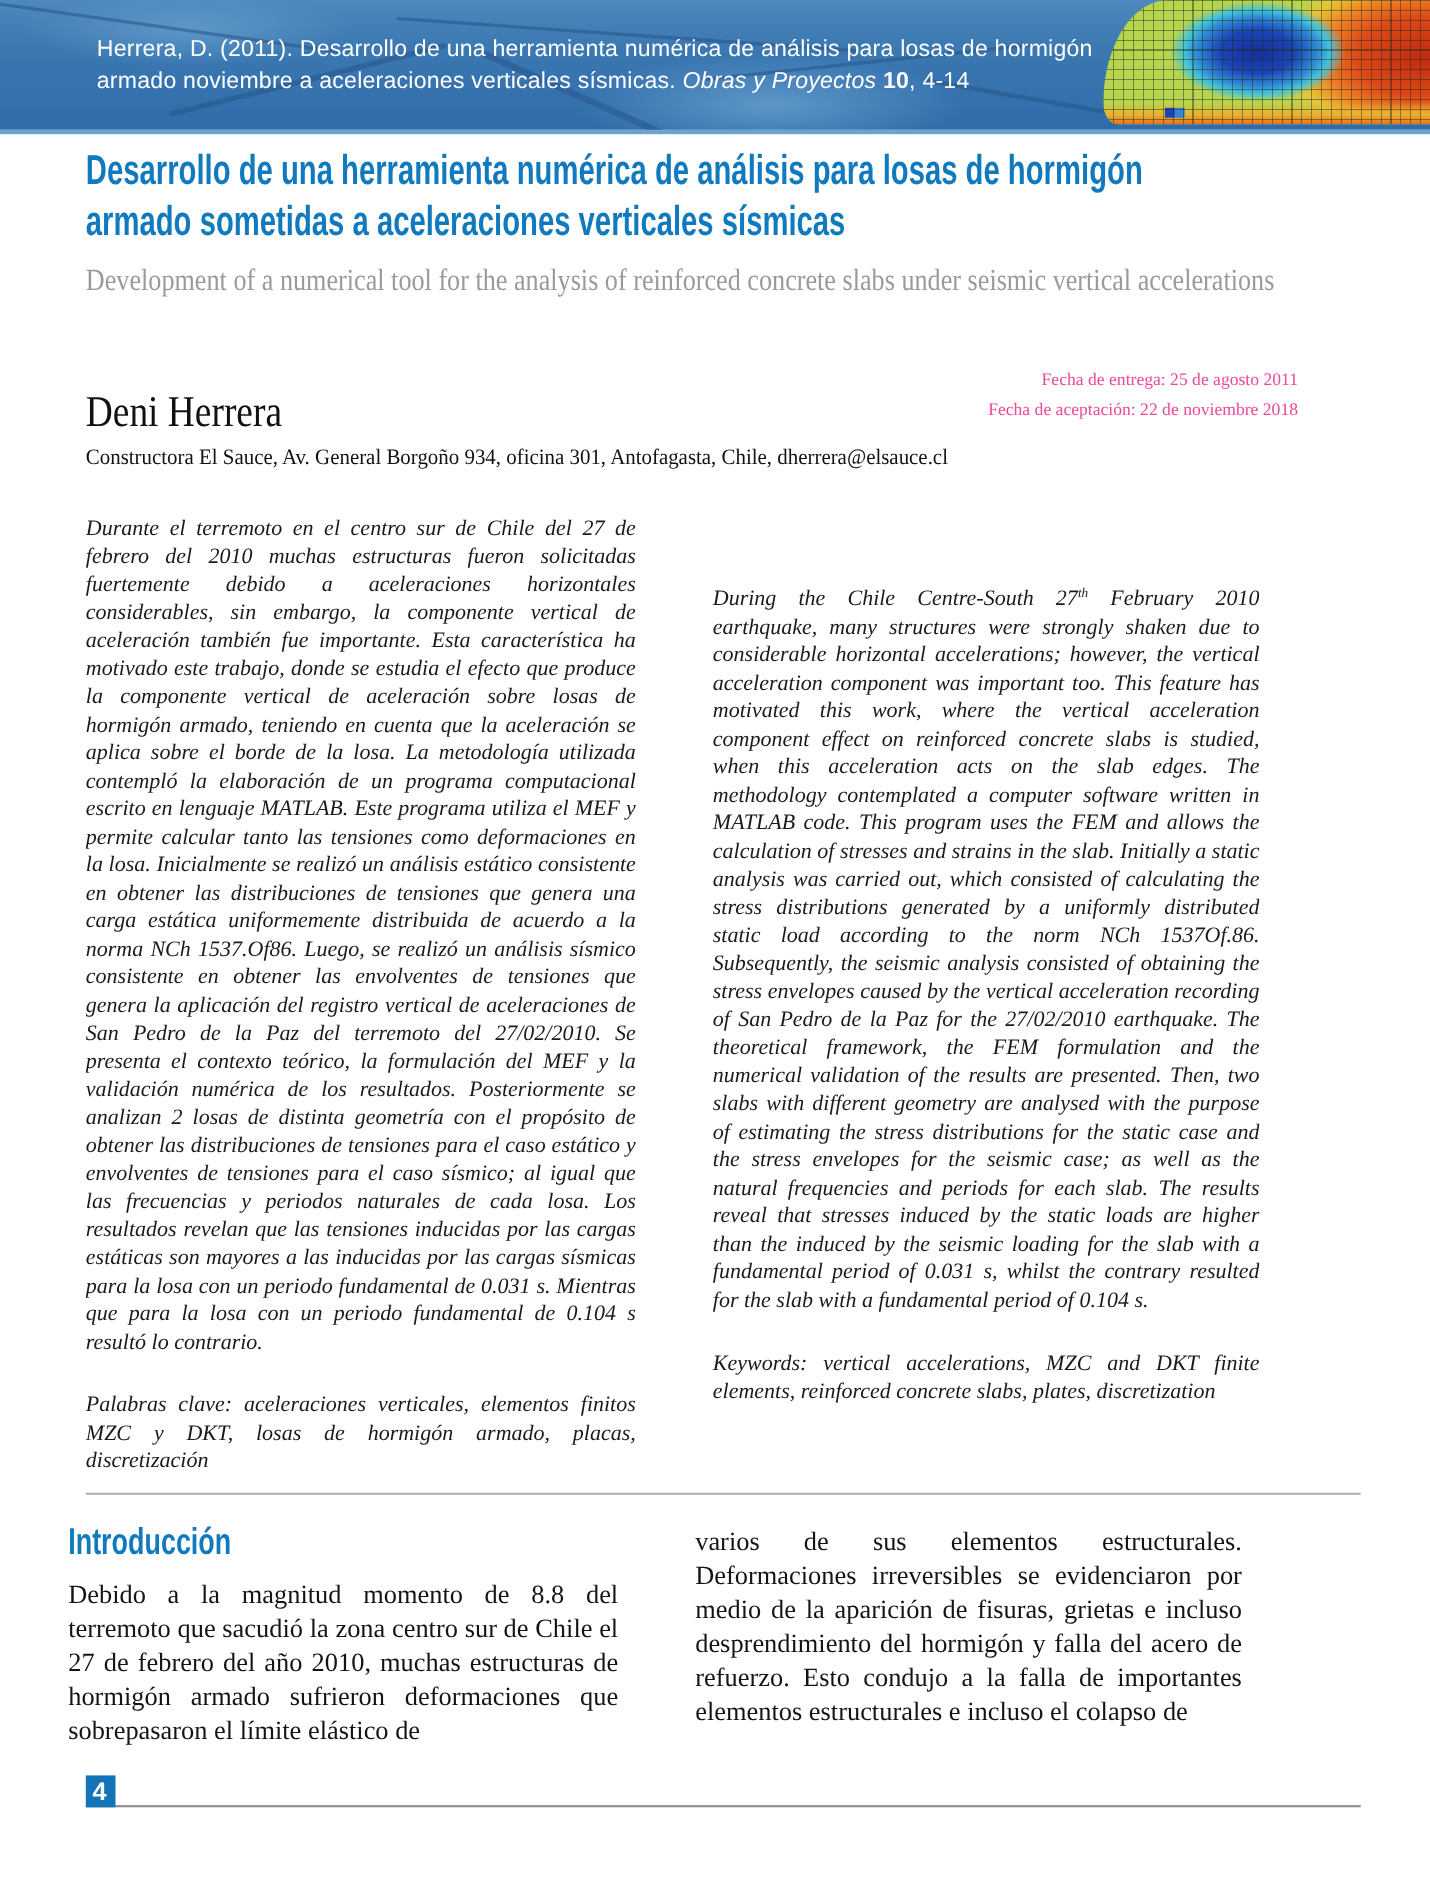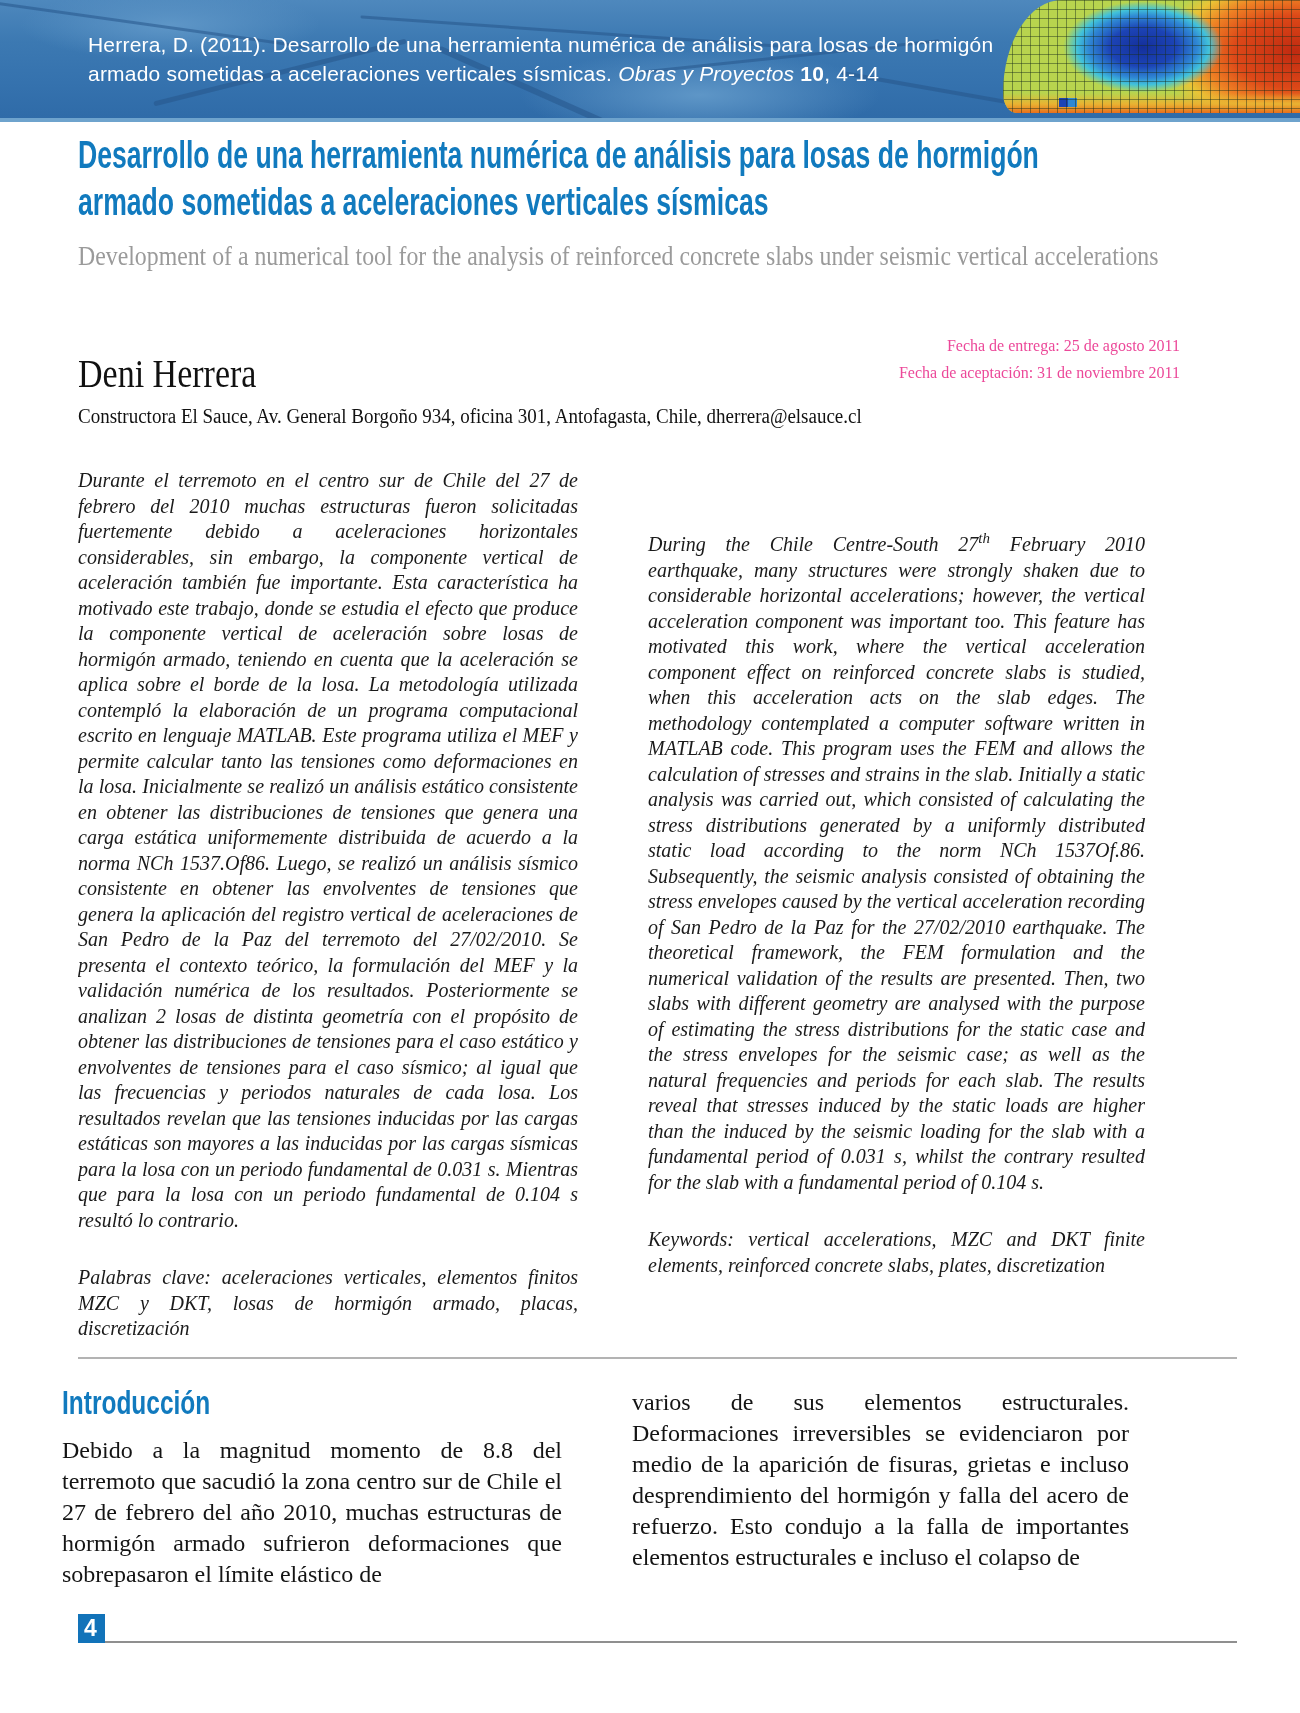--- a/index.html
+++ b/index.html
@@ -79,21 +79,21 @@
     position:absolute;left:78px;top:455px;width:1067px;height:900px;
     display:flex;gap:70px;overflow:hidden;align-items:center;
   }
   .abs-col{width:500px;}
   .abs-col.right{width:497px;}
   .abs-col p{
     margin:0;font-style:italic;font-size:20px;line-height:25.5px;
     text-align:justify;color:#1a1a1a;
   }
   .abs-col p.kw{margin-top:32px;}
-  sup.st{font-size:15px;vertical-align:super;line-height:0;}
+  sup.st{font-size:12px;vertical-align:super;line-height:0;}
   
   .divider{position:absolute;left:78px;top:1357px;width:1159px;height:2px;background:#b3b3b3;}
   
   .intro{
     position:absolute;left:62px;top:1383px;width:1067px;display:flex;gap:70px;
   }
   .intro-col{width:500px;}
   .intro-col.right{width:497px;}
   .intro-heading{
     margin:0;font-family:"Liberation Sans", sans-serif;font-weight:bold;
@@ -119,36 +119,36 @@
   <div class="patch p1"></div>
   <div class="patch p2"></div>
   <div class="streak s1"></div>
   <div class="streak s2"></div>
   <div class="streak s3"></div>
   <div class="streak s4"></div>
   <div class="streak s5"></div>
   <div class="streak s6"></div>
   <div class="citation">
     <div>Herrera, D. (2011). Desarrollo de una herramienta numérica de análisis para losas de hormigón</div>
-    <div><span>armado sometidas a aceleraciones verticales sísmicas. </span><i>Obras y Proyectos </i><b>10</b><span>, 4-14</span></div>
+    <div><span>armado noviembre a aceleraciones verticales sísmicas. </span><i>Obras y Proyectos </i><b>10</b><span>, 4-14</span></div>
   </div>
 </div>
 
 <div class="heatmap">
   <div class="hm-bg"></div>
   <div class="hm-dot"></div>
   <div class="hm-grid"></div>
 </div>
 
 <h1 class="title-es">Desarrollo de una herramienta numérica de análisis para losas de hormigón armado sometidas a aceleraciones verticales sísmicas</h1>
 <h2 class="title-en">Development of a numerical tool for the analysis of reinforced concrete slabs under seismic vertical accelerations</h2>
 
 <div class="dates">
   <div>Fecha de entrega: 25 de agosto 2011</div>
-  <div>Fecha de aceptación: 31 de noviembre 2011</div>
+  <div>Fecha de aceptación: 22 de noviembre 2018</div>
 </div>
 
 <h3 class="author">Deni Herrera</h3>
 <div class="affiliation">Constructora El Sauce, Av. General Borgoño 934, oficina 301, Antofagasta, Chile, dherrera@elsauce.cl</div>
 
 <div class="abstract">
   <div class="abs-col">
     <p>Durante el terremoto en el centro sur de Chile del 27 de febrero del 2010 muchas estructuras fueron solicitadas fuertemente debido a aceleraciones horizontales considerables, sin embargo, la componente vertical de aceleración también fue importante. Esta característica ha motivado este trabajo, donde se estudia el efecto que produce la componente vertical de aceleración sobre losas de hormigón armado, teniendo en cuenta que la aceleración se aplica sobre el borde de la losa. La metodología utilizada contempló la elaboración de un programa computacional escrito en lenguaje MATLAB. Este programa utiliza el MEF y permite calcular tanto las tensiones como deformaciones en la losa. Inicialmente se realizó un análisis estático consistente en obtener las distribuciones de tensiones que genera una carga estática uniformemente distribuida de acuerdo a la norma NCh 1537.Of86. Luego, se realizó un análisis sísmico consistente en obtener las envolventes de tensiones que genera la aplicación del registro vertical de aceleraciones de San Pedro de la Paz del terremoto del 27/02/2010. Se presenta el contexto teórico, la formulación del MEF y la validación numérica de los resultados. Posteriormente se analizan 2 losas de distinta geometría con el propósito de obtener las distribuciones de tensiones para el caso estático y envolventes de tensiones para el caso sísmico; al igual que las frecuencias y periodos naturales de cada losa. Los resultados revelan que las tensiones inducidas por las cargas estáticas son mayores a las inducidas por las cargas sísmicas para la losa con un periodo fundamental de 0.031 s. Mientras que para la losa con un periodo fundamental de 0.104 s resultó lo contrario.</p>
     <p class="kw">Palabras clave: aceleraciones verticales, elementos finitos MZC y DKT, losas de hormigón armado, placas, discretización</p>
   </div>

